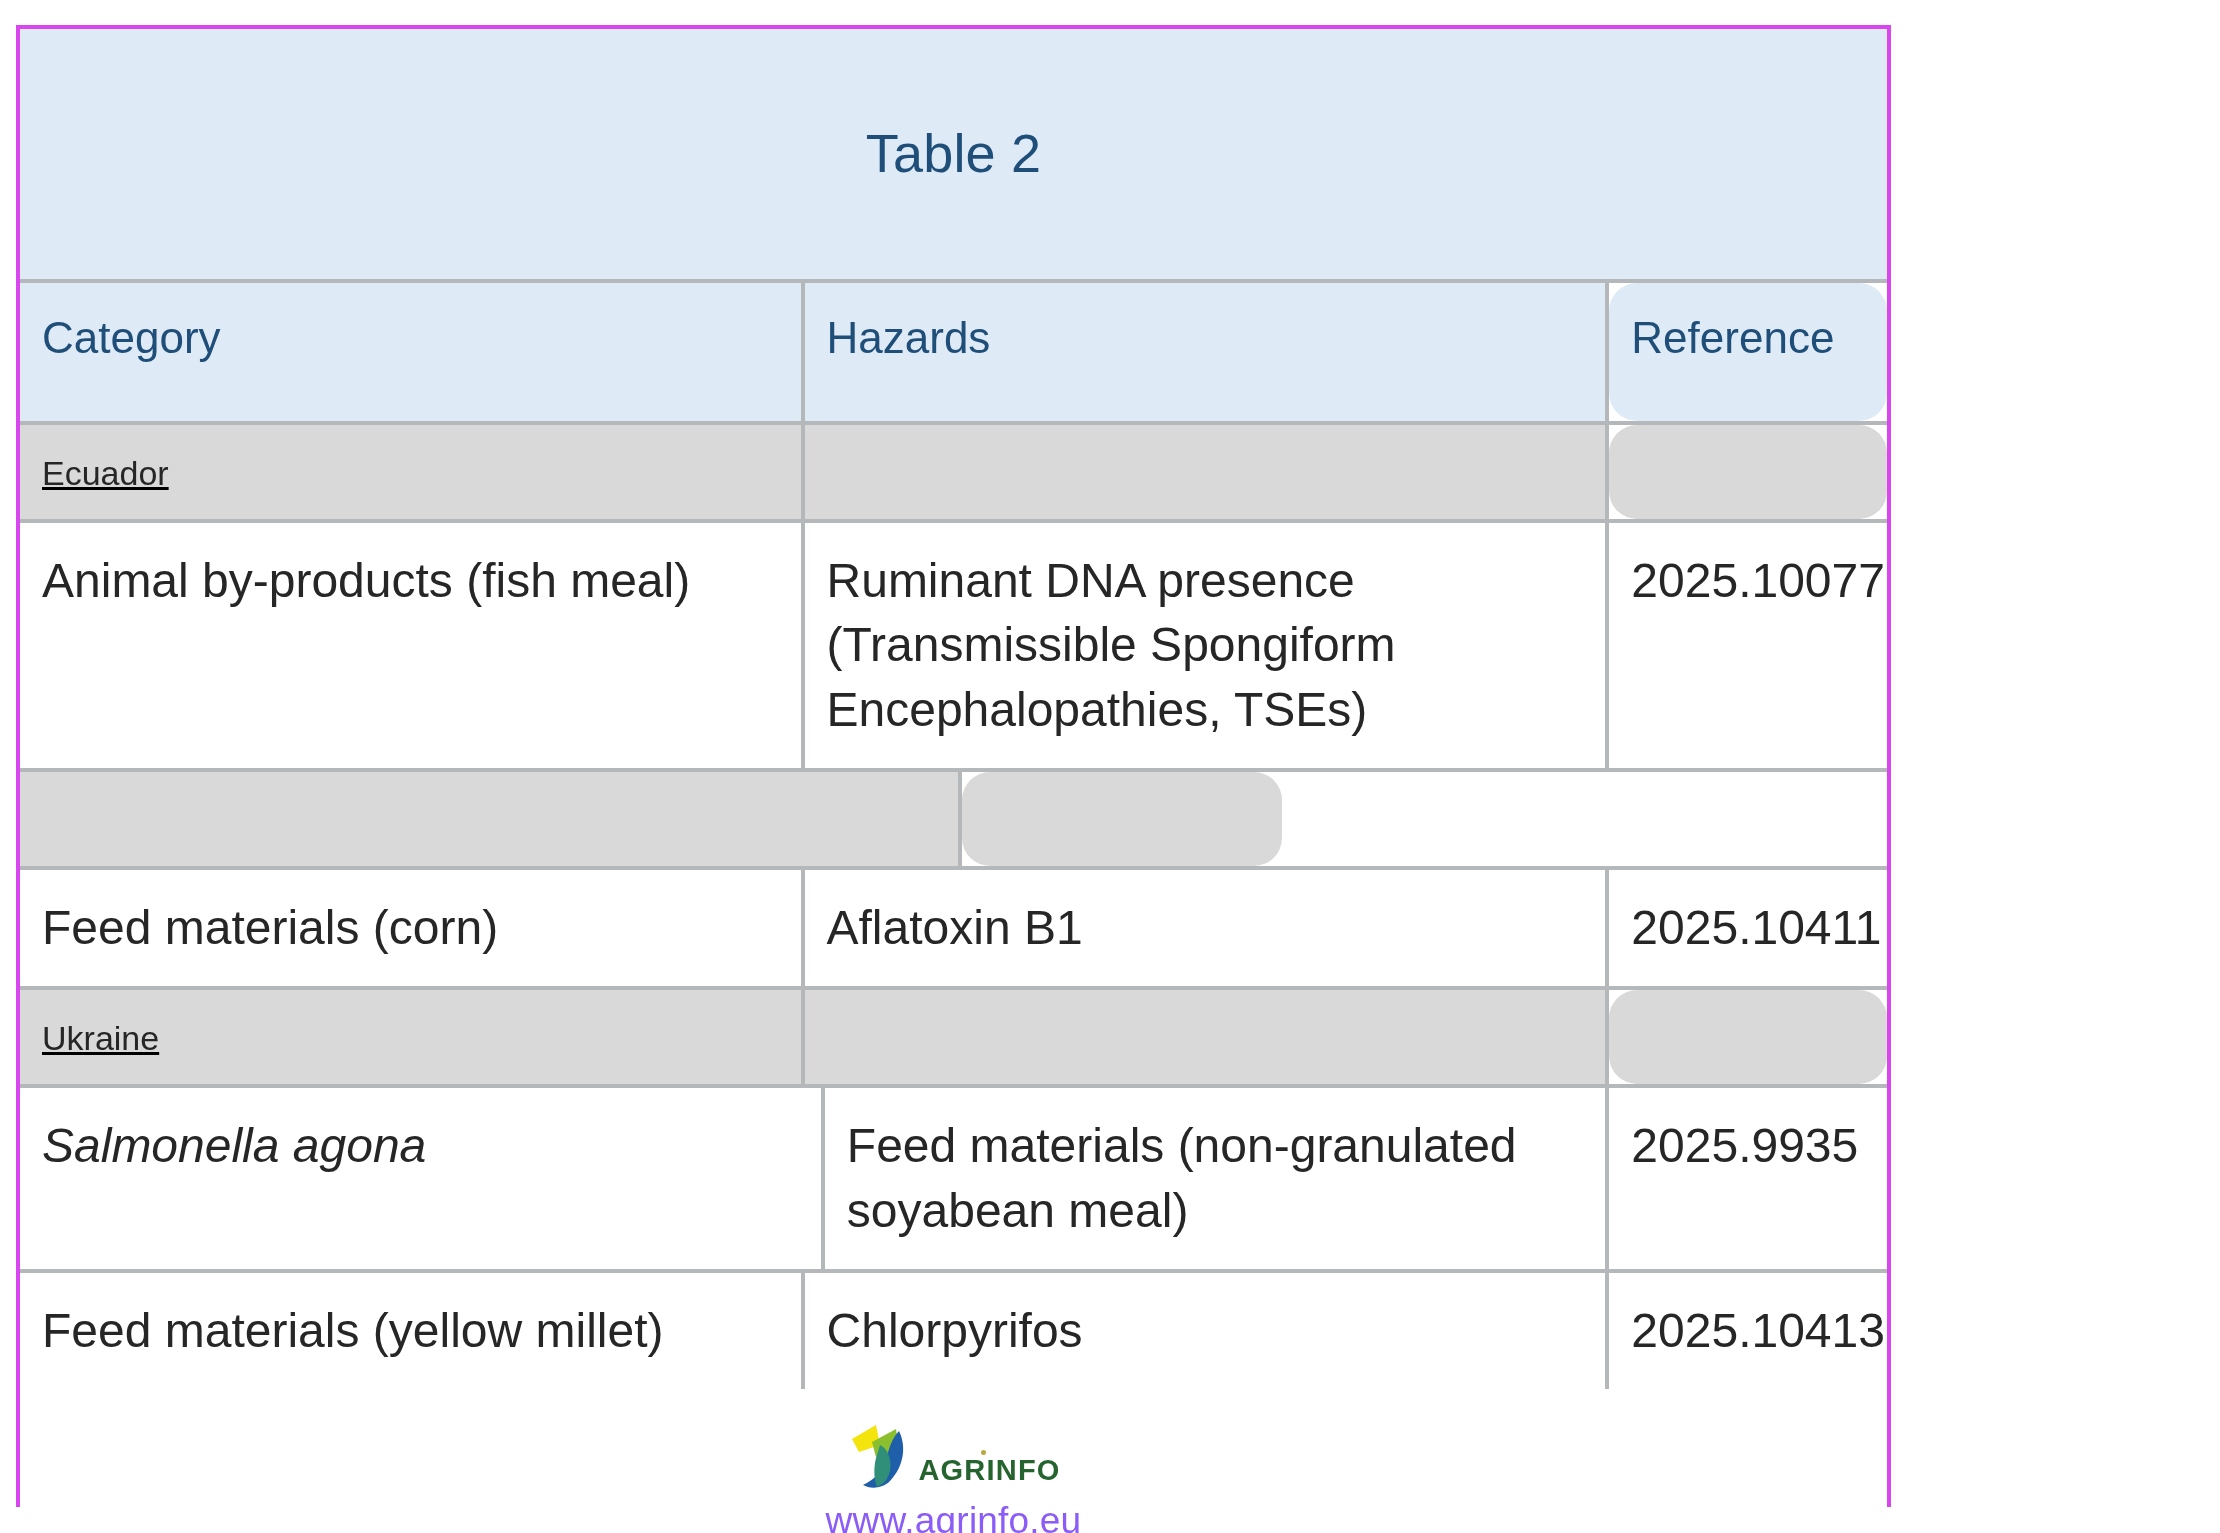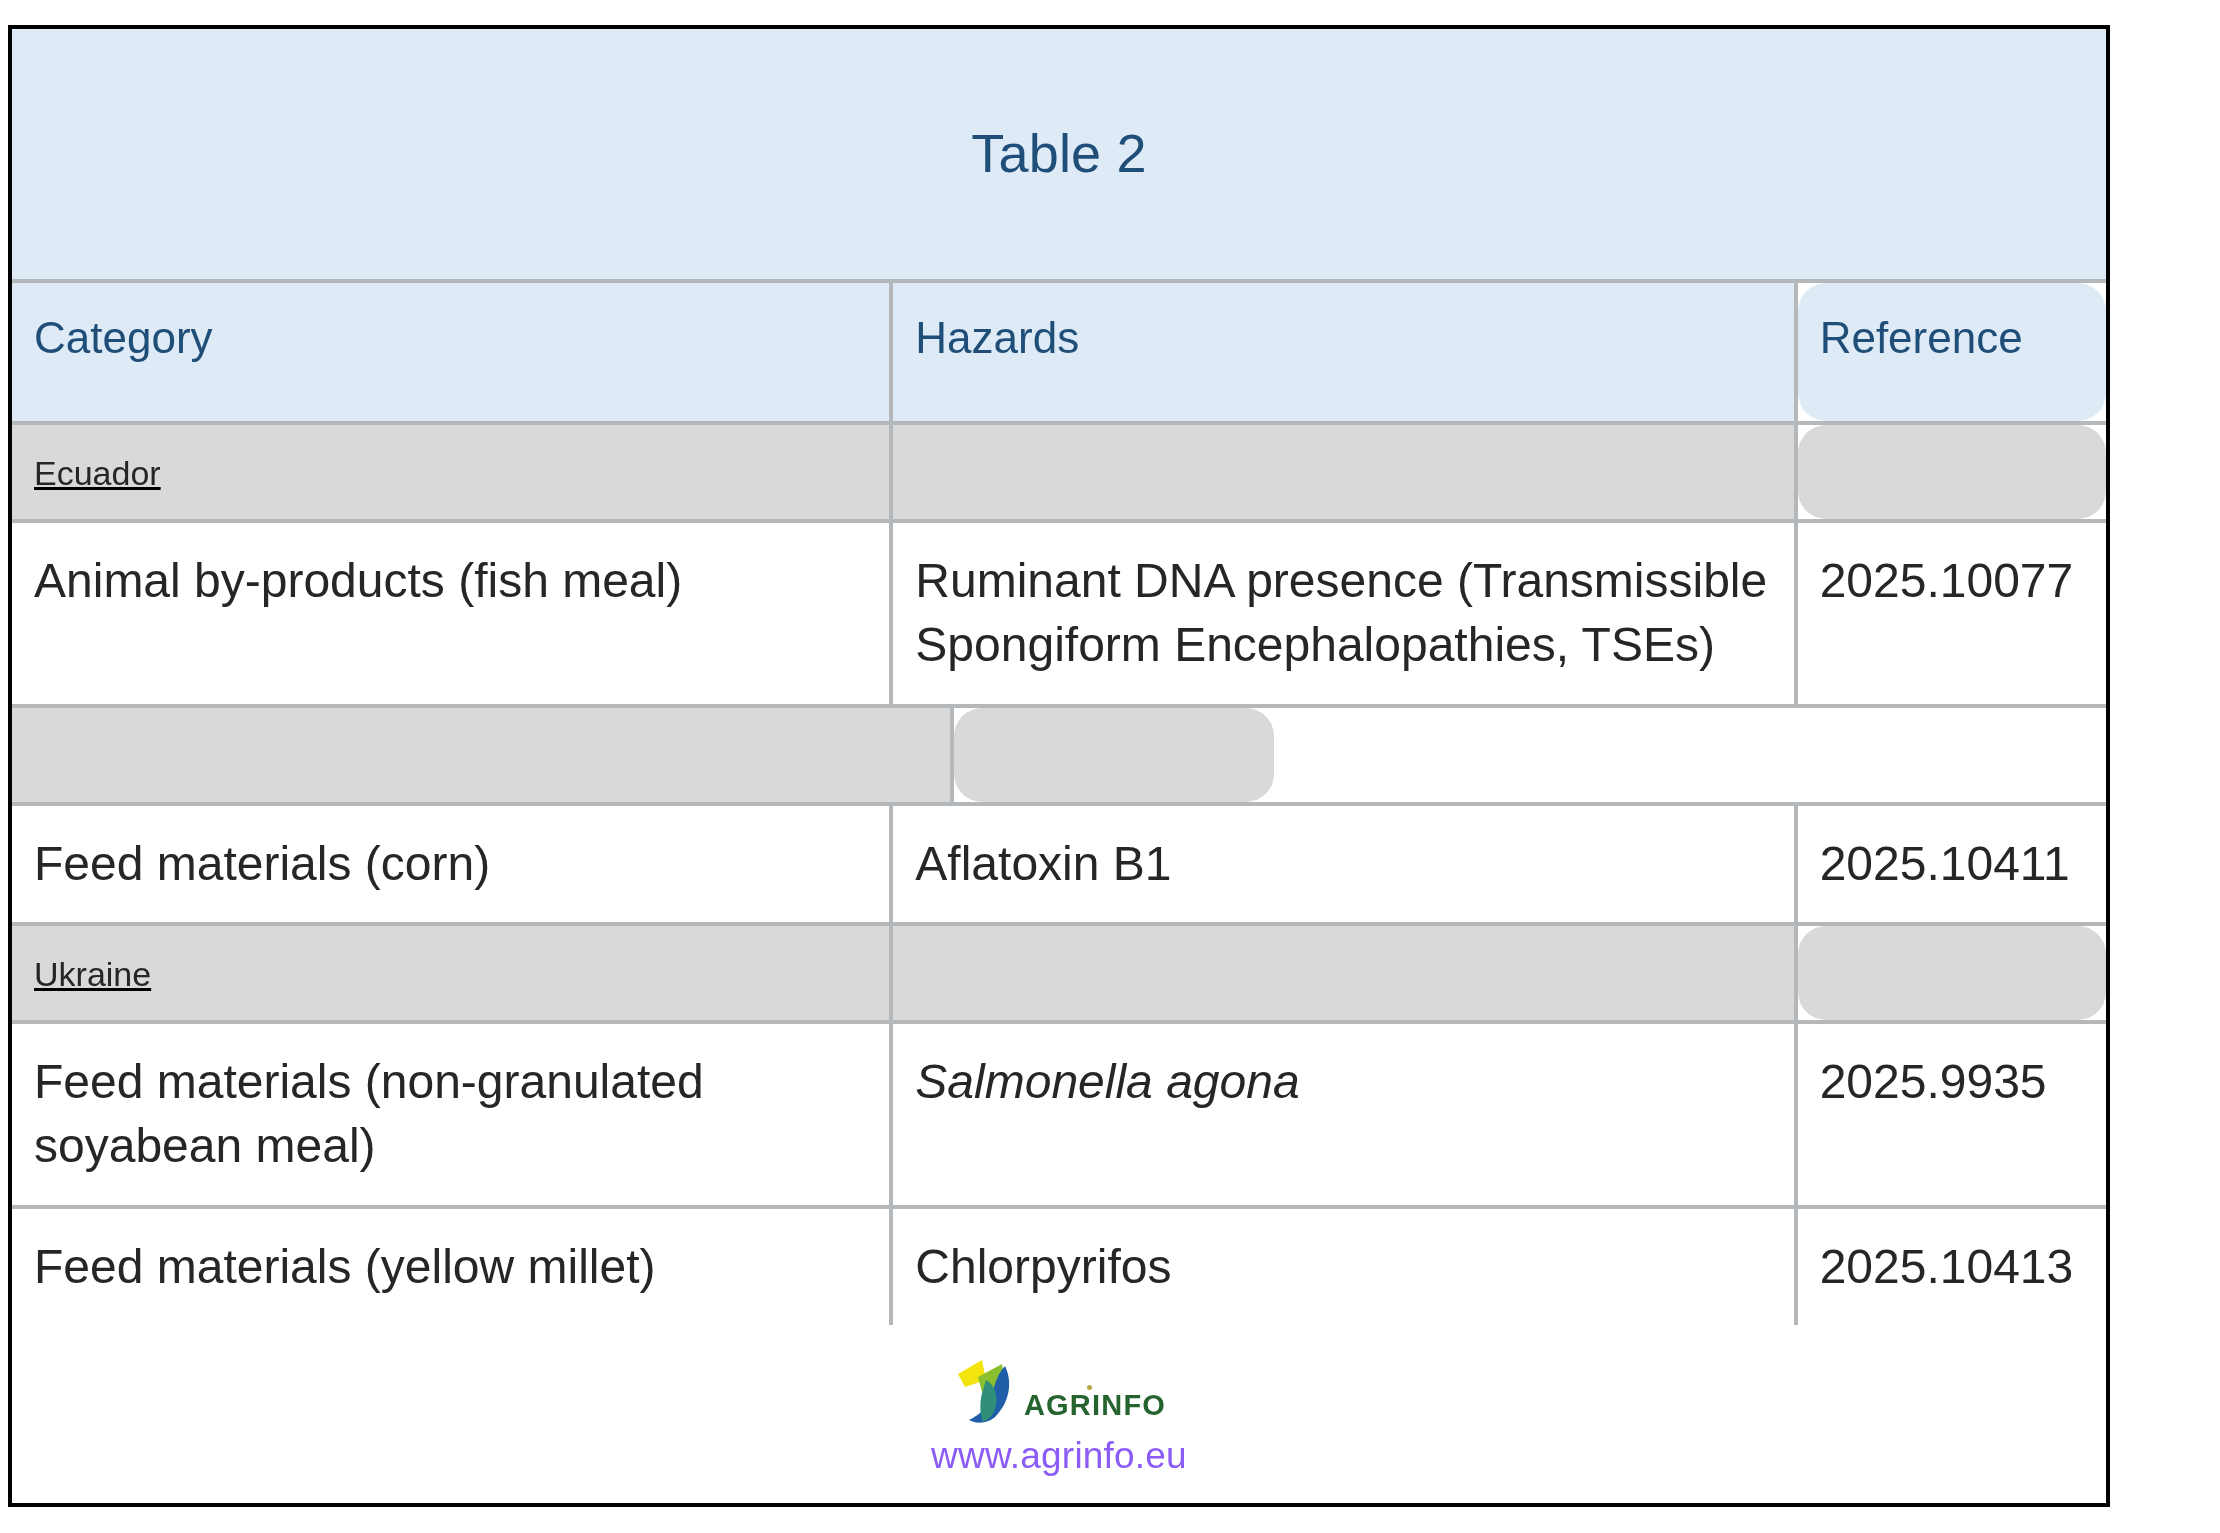--- a/index.html
+++ b/index.html
@@ -9,26 +9,26 @@
   }
   body {
     width: 2220px;
     height: 1533px;
     font-family: "Liberation Sans", sans-serif;
     overflow: hidden;
   }
 
   .table-wrap {
     position: absolute;
-    left: 8px;
+    left: 16px;
     top: 25px;
-    width: 2102px;
+    width: 1875px;
     height: 1482px;
     box-sizing: border-box;
-    border: 4px solid #000000;
+    border: 4px solid #d946ef;
     background: #ffffff;
   }
 
   
   .title-block {
     box-sizing: border-box;
     width: 100%;
     height: 254px;
     background: #deeaf6;
     border-bottom: 4px solid #b5b8ba;
@@ -172,22 +172,22 @@
         <div class="cell c-cat">Feed materials (corn)</div>
         <div class="cell c-haz">Aflatoxin B1</div>
         <div class="cell c-ref">2025.10411</div>
       </div>
       <div class="row group">
         <div class="cell c-cat">Ukraine</div>
         <div class="cell c-haz"></div>
         <div class="cell c-ref"></div>
       </div>
       <div class="row data tall">
+        <div class="cell c-haz"><span class="ital">Salmonella agona</span></div>
         <div class="cell c-cat">Feed materials (non-granulated soyabean meal)</div>
-        <div class="cell c-haz"><span class="ital">Salmonella agona</span></div>
         <div class="cell c-ref">2025.9935</div>
       </div>
       <div class="row data short">
         <div class="cell c-cat">Feed materials (yellow millet)</div>
         <div class="cell c-haz">Chlorpyrifos</div>
         <div class="cell c-ref">2025.10413</div>
       </div>
     </div>
 
   <div class="footer">

